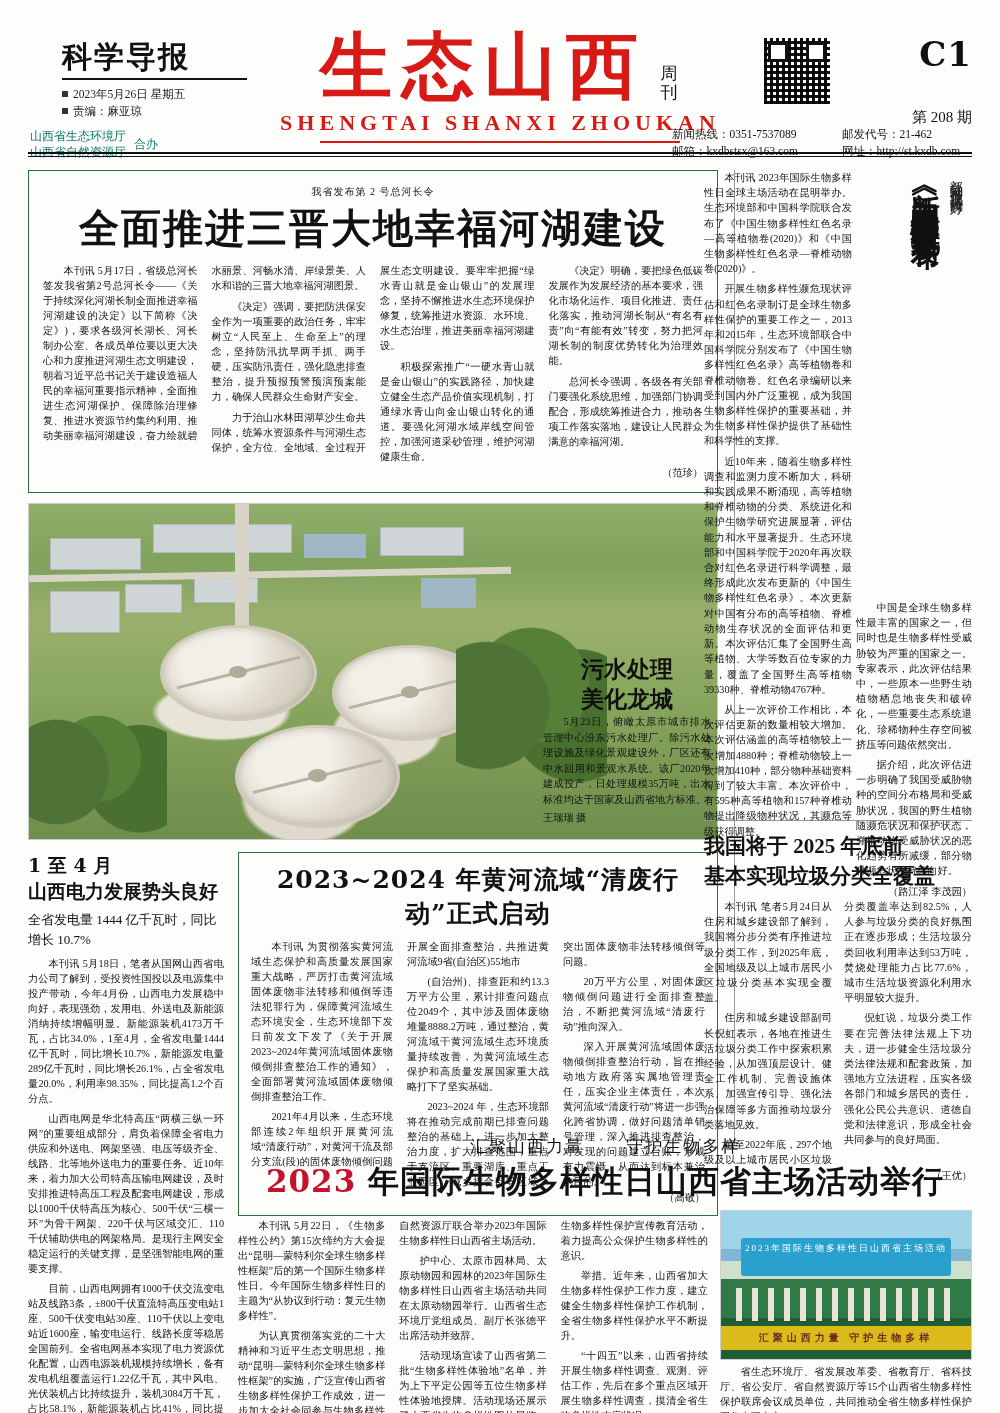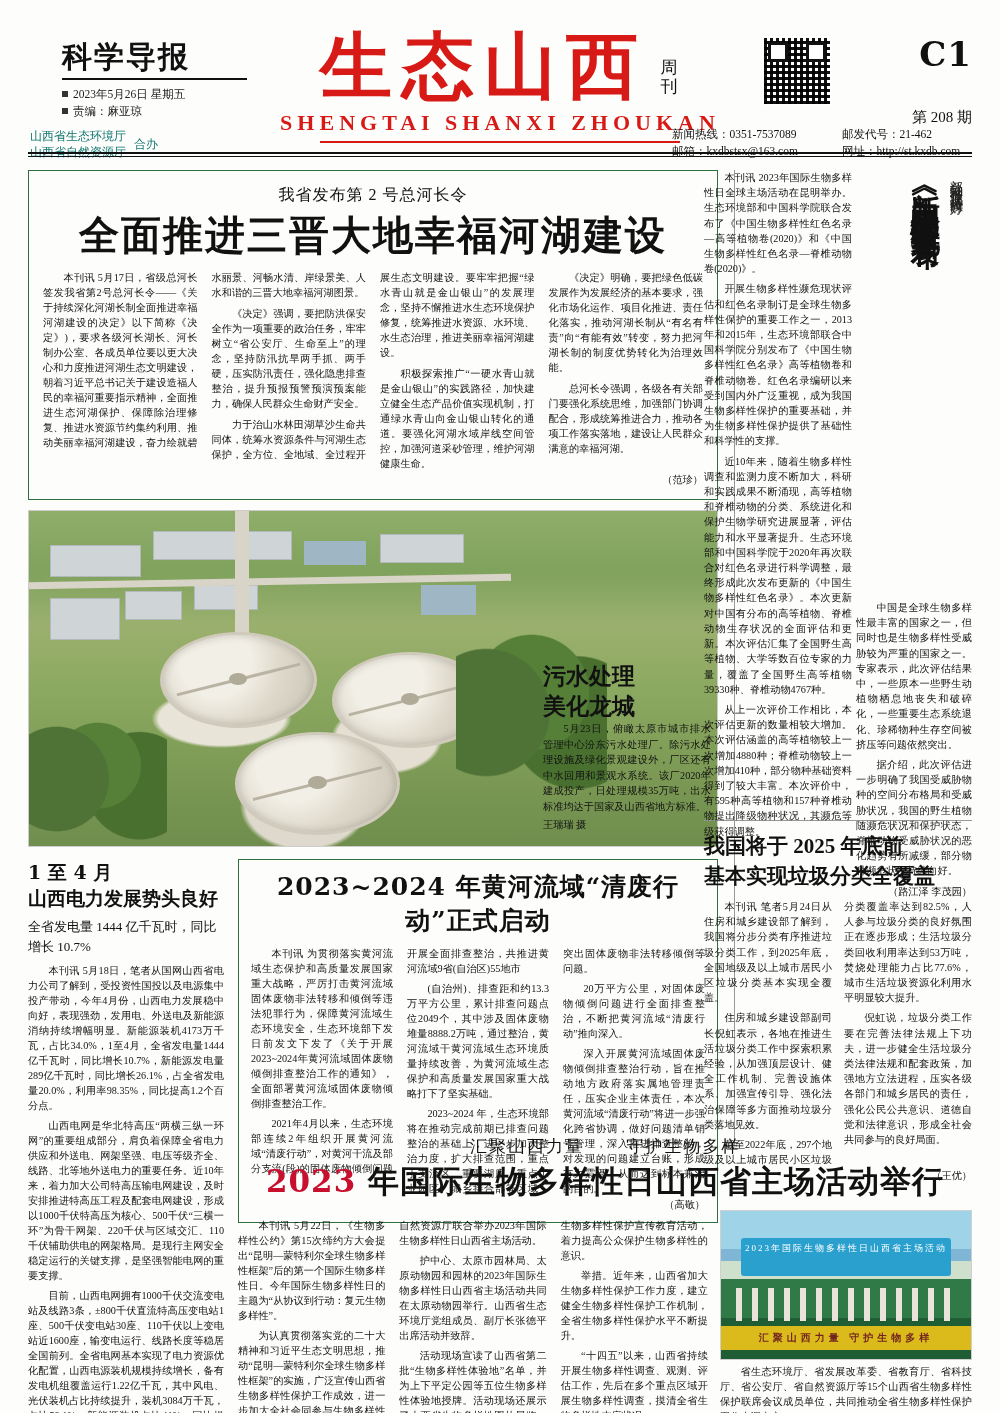--- a/index.html
+++ b/index.html
@@ -24,21 +24,21 @@
   .mh-orgs{position:absolute;left:30px;top:128px;font-size:12px;line-height:16px;color:#0f766e;}
   .mh-orgs .joint{display:inline-block;margin-left:8px;vertical-align:3px;}
 
   .mh-center{position:absolute;left:0;right:0;top:30px;text-align:center;}
   .title-cn{
     font-family:"DejaVu Serif", serif;
     font-size:72px;font-weight:700;color:#d71a16;letter-spacing:10px;
     line-height:1;display:inline-block;
   }
   .title-weekly{
-    display:inline-block;vertical-align:bottom;margin-left:10px;margin-bottom:6px;
+    display:inline-block;vertical-align:bottom;margin-left:10px;
     font-size:17px;color:#111;line-height:19px;text-align:center;width:22px;
   }
   .title-py{
     margin-top:8px;font-family:"Liberation Serif",serif;
     font-size:22px;letter-spacing:5px;color:#d71a16;font-weight:600;
   }
   .title-rule{width:360px;height:2px;background:#d71a16;margin:5px auto 0 auto;}
 
   .mh-right{position:absolute;right:28px;top:34px;width:250px;text-align:right;}
   .issue-c1{font-family:"DejaVu Serif",serif;font-size:34px;font-weight:700;letter-spacing:1px;}
@@ -60,21 +60,21 @@
   .mh-rule2{position:absolute;left:28px;right:28px;top:156px;border-top:1px solid #111;}
 
   
   .body-wrap{position:absolute;left:28px;right:28px;top:170px;bottom:8px;}
   .col-left{position:absolute;left:0;top:0;width:690px;}
   .col-right{position:absolute;right:0;top:0;width:268px;}
   .vrule{position:absolute;left:706px;top:0;bottom:260px;border-left:1px solid #999;}
 
   
   .lead-box{border:1px solid #2f6f3f;padding:10px 14px 12px 14px;box-sizing:border-box;}
-  .lead-kicker{text-align:center;font-size:16px;letter-spacing:1px;margin:4px 0 6px 0;color:#111;}
+  .lead-kicker{text-align:center;font-size:10px;letter-spacing:1px;margin:4px 0 6px 0;color:#111;}
   .lead-head{
     text-align:center;font-family:"DejaVu Serif",serif;font-weight:700;
     font-size:40px;letter-spacing:2px;line-height:1.15;margin:2px 0 12px 0;
   }
   .lead-cols{column-count:4;column-gap:14px;font-size:10.2px;line-height:15px;text-align:justify;}
   .lead-cols p{margin:0 0 6px 0;text-indent:2em;}
   .lead-sign{text-align:right;font-size:10.2px;margin-top:2px;}
 
   
   .photo-wrap{position:relative;margin-top:10px;height:335px;border:1px solid #ccc;overflow:hidden;}
@@ -98,21 +98,21 @@
   .photo .road{position:absolute;background:#d8d4c7;}
   .photo .trees{position:absolute;background:
       radial-gradient(circle at 20% 50%, #4f7337 0 40%, rgba(79,115,55,0) 41%),
       radial-gradient(circle at 50% 40%, #568038 0 40%, rgba(86,128,56,0) 41%),
       radial-gradient(circle at 80% 55%, #49702f 0 40%, rgba(73,112,47,0) 41%);
   }
   .photo-caption{
     position:absolute;right:0;top:150px;width:180px;background:rgba(255,255,255,0.0);
     padding:0 6px;box-sizing:border-box;
   }
-  .pc-title{font-family:"DejaVu Serif",serif;font-weight:700;font-size:23px;line-height:30px;text-align:left;color:#111;}
+  .pc-title{font-family:"DejaVu Serif",serif;font-weight:700;font-size:23px;line-height:30px;text-align:center;color:#111;}
   .pc-text{font-size:10.2px;line-height:15.5px;text-align:justify;text-indent:2em;}
   .pc-sign{font-size:10.2px;margin-top:4px;}
 
   
   .mid-row{position:relative;margin-top:12px;}
   .mid-left{width:196px;float:left;}
   .ml-h1{font-family:"DejaVu Serif",serif;font-size:19px;line-height:26px;font-weight:700;}
   .ml-h2{font-family:"DejaVu Serif",serif;font-size:19px;line-height:26px;font-weight:700;}
   .ml-sub{font-size:13px;line-height:20px;margin:6px 0 6px 0;}
   .ml-body{font-size:10.2px;line-height:15px;text-align:justify;}
@@ -214,21 +214,21 @@
   <div class="body-wrap">
     <div class="vrule"></div>
 
     <div class="col-left">
 
       <div class="lead-box">
         <div class="lead-kicker">我省发布第 2 号总河长令</div>
         <div class="lead-head">全面推进三晋大地幸福河湖建设</div>
         <div class="lead-cols">
           <p>本刊讯 5月17日，省级总河长签发我省第2号总河长令——《关于持续深化河湖长制全面推进幸福河湖建设的决定》以下简称《决定》)，要求各级河长湖长、河长制办公室、各成员单位要以更大决心和力度推进河湖生态文明建设，朝着习近平总书记关于建设造福人民的幸福河重要指示精神，全面推进生态河湖保护、保障除治理修复、推进水资源节约集约利用、推动美丽幸福河湖建设，奋力绘就碧水丽景、河畅水清、岸绿景美、人水和谐的三晋大地幸福河湖图景。</p>
-          <p>《决定》强调，要把防洪保安全作为一项重要的政治任务，牢牢树立“省公安厅、生命至上”的理念，坚持防汛抗旱两手抓、两手硬，压实防汛责任，强化隐患排查整治，提升预报预警预演预案能力，确保人民群众生命财产安全。</p>
+          <p>《决定》强调，要把防洪保安全作为一项重要的政治任务，牢牢树立“人民至上、生命至上”的理念，坚持防汛抗旱两手抓、两手硬，压实防汛责任，强化隐患排查整治，提升预报预警预演预案能力，确保人民群众生命财产安全。</p>
           <p>力于治山水林田湖草沙生命共同体，统筹水资源条件与河湖生态保护，全方位、全地域、全过程开展生态文明建设。要牢牢把握“绿水青山就是金山银山”的发展理念，坚持不懈推进水生态环境保护修复，统筹推进水资源、水环境、水生态治理，推进美丽幸福河湖建设。</p>
           <p>积极探索推广“一硬水青山就是金山银山”的实践路径，加快建立健全生态产品价值实现机制，打通绿水青山向金山银山转化的通道。要强化河湖水域岸线空间管控，加强河道采砂管理，维护河湖健康生命。</p>
           <p>《决定》明确，要把绿色低碳发展作为发展经济的基本要求，强化市场化运作、项目化推进、责任化落实，推动河湖长制从“有名有责”向“有能有效”转变，努力把河湖长制的制度优势转化为治理效能。</p>
           <p>总河长令强调，各级各有关部门要强化系统思维，加强部门协调配合，形成统筹推进合力，推动各项工作落实落地，建设让人民群众满意的幸福河湖。</p>
         </div>
         <div class="lead-sign">（范珍）</div>
       </div>
 
       <div class="photo-wrap">
         <div class="photo">

